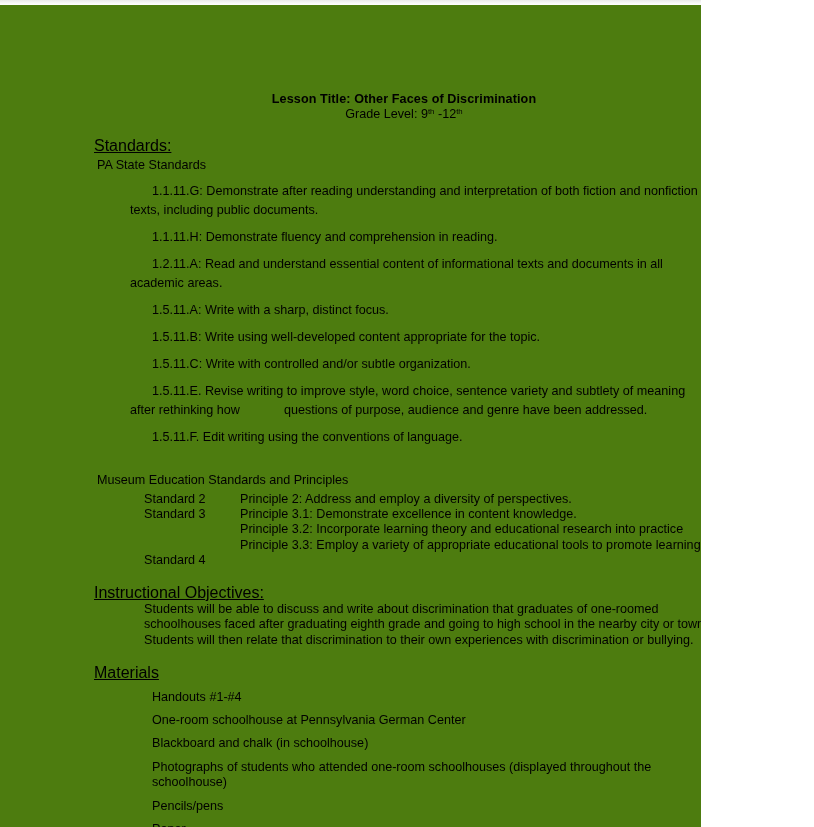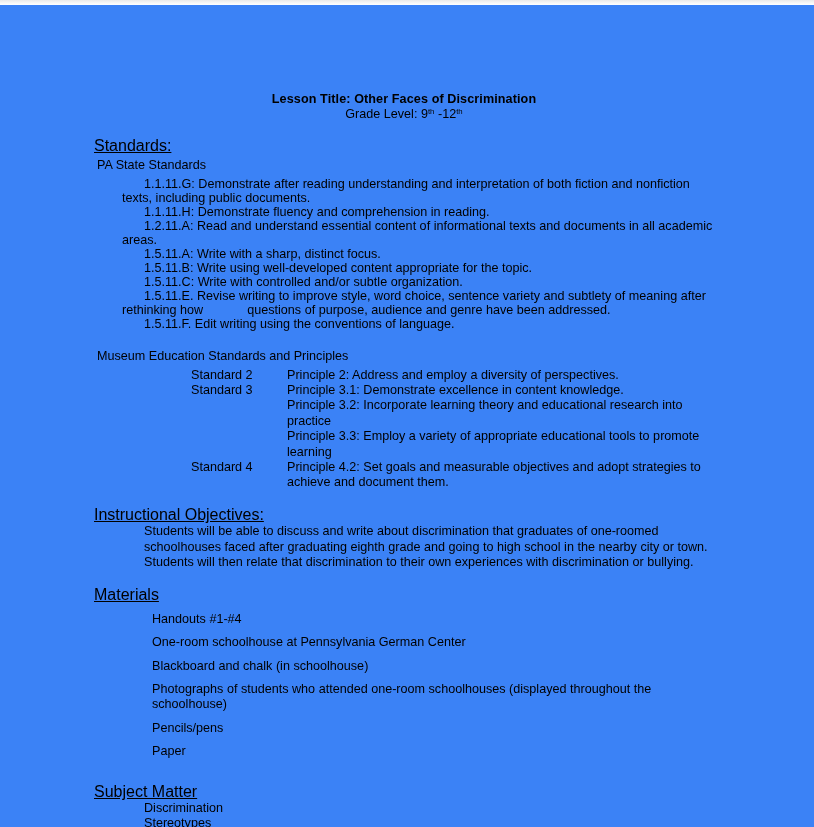--- a/index.html
+++ b/index.html
@@ -7,23 +7,23 @@
     margin: 0;
     padding: 0;
     background: #ffffff;
   }
   body {
     font-family: "Liberation Sans", sans-serif;
     color: #000000;
   }
   .page {
     position: relative;
-    width: 814px;
+    width: 701px;
     height: 827px;
-    background: #3b82f6;
+    background: #4d7c0f;
     overflow: hidden;
     box-sizing: border-box;
   }
   .top-edge {
     position: absolute;
     top: 0; left: 0;
     width: 814px;
     height: 5px;
     background: linear-gradient(to bottom, #e9e9e9 0%, #f7f7f7 55%, #ffffff 100%);
   }
@@ -62,22 +62,22 @@
   }
   .head-wrap { margin: 0; }
   .plain-head {
     font-size: 12.6px;
     line-height: 15.4px;
     margin: 3px;
   }
   
   .pa-item {
     font-size: 12.6px;
-    line-height: 14px;
-    margin: 0;
+    line-height: 19px;
+    margin: 8px;
     padding-left: 28px;
     text-indent: 22px;
   }
   
   .indent-block {
     font-size: 12.6px;
     line-height: 15.4px;
     margin: 0;
     padding-left: 50px;
   }
@@ -97,21 +97,20 @@
   
   .ms-row {
     display: flex;
     font-size: 12.6px;
     line-height: 15.4px;
     padding-left: 50px;
   }
   .ms-col-a {
     width: 96px;
     flex: 0 0 96px;
-    margin-left: 47px;
   }
   .ms-col-b {
     flex: 1 1 auto;
   }
   .spacer-line { height: 15.4px; }
   .tabgap { display: inline-block; width: 44px; }
 </style>
 </head>
 <body>
 
@@ -155,21 +154,20 @@
     <div class="ms-row">
       <div class="ms-col-a"></div>
       <div class="ms-col-b">Principle 3.2: Incorporate learning theory and educational research into practice</div>
     </div>
     <div class="ms-row">
       <div class="ms-col-a"></div>
       <div class="ms-col-b">Principle 3.3: Employ a variety of appropriate educational tools to promote learning</div>
     </div>
     <div class="ms-row">
       <div class="ms-col-a">Standard 4</div>
-      <div class="ms-col-b">Principle 4.2: Set goals and measurable objectives and adopt strategies to achieve and document them.</div>
     </div>
 
     <div class="spacer-line"></div>
 
     <div class="head-wrap">
       <span class="section-head">Instructional Objectives:</span>
     </div>
     <div class="indent-block">Students will be able to discuss and write about discrimination that graduates of one-roomed schoolhouses faced after graduating eighth grade and going to high school in the nearby city or town.  Students will then relate that discrimination to their own experiences with discrimination or bullying.</div>
 
     <div class="spacer-line"></div>

